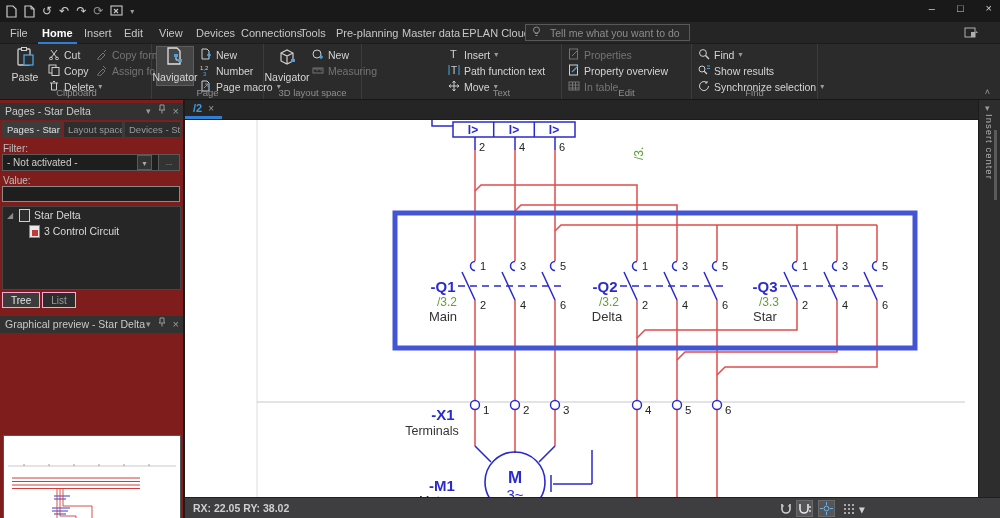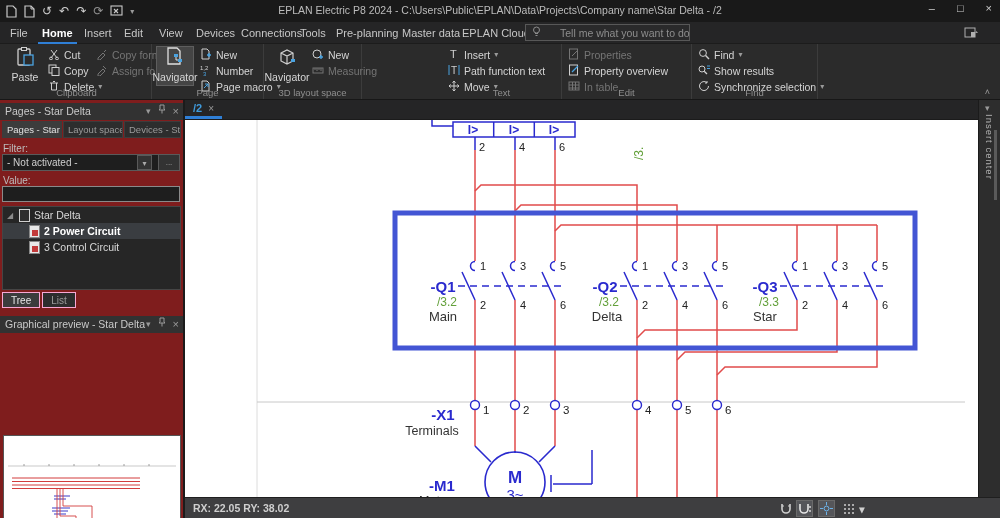--- a/index.html
+++ b/index.html
@@ -14,21 +14,21 @@
   .qat svg { display:block; }
   #title-text { left:0; right:0; top:4px; text-align:center; font-size:10.5px; color:#bcbcbc; }
   .winbtns { right:8px; top:2px; display:flex; gap:22px; font-size:11px; color:#cfcfcf; }
   .winbtns span { cursor:default; }
 
   
   #menubar { left:0; top:22px; width:1000px; height:22px; background:#252526; border-bottom:1px solid #1c1c1c; }
   .menuitem { position:absolute; top:0; height:22px; line-height:22px; font-size:11px; color:#c7c7c7; padding:0 4px; }
   .menuitem.active { color:#ffffff; font-weight:bold; border-bottom:2px solid #2f7fd6; }
   #searchbox { left:525px; top:2px; width:165px; height:17px; background:#2a2a2b; border:1px solid #585858;
-    display:flex; align-items:center; gap:19px; padding:0 6px; }
+    display:flex; align-items:center; gap:9px; padding:0 6px; }
   #searchbox .ph { font-size:10.5px; color:#8d8d8d; white-space:nowrap; }
   #menubar-right-icon { right:22px; top:3px; }
 
   
   #ribbon { left:0; top:44px; width:1000px; height:56px; background:#2b2b2b; border-bottom:1px solid #171717; }
   .rgroup { position:absolute; top:0; height:55px; border-right:1px solid #3c3c3c; }
   .rgroup .glabel { position:absolute; bottom:1px; left:0; right:0; text-align:center; font-size:9.5px; color:#8f8f8f; }
   .rbig { position:absolute; top:2px; width:38px; height:40px; display:flex; flex-direction:column; align-items:center;
     justify-content:flex-start; gap:2px; color:#d6d6d6; font-size:10.5px; border:1px solid transparent; }
   .rbig.pressed { background:#454545; border:1px solid #5e5e5e; }
@@ -103,21 +103,20 @@
       <span style="color:#d0d0d0;font-size:12px;">↷</span>
       <span style="color:#8f8f8f;font-size:12px;">⟳</span>
       <span>
           <svg width="13" height="12" viewBox="0 0 13 12">
             <rect x="1" y="1" width="11" height="9" fill="none" stroke="#c9c9c9" stroke-width="1.1"></rect>
             <path d="M4,4l4,4M8,4l-4,4" stroke="#c9c9c9" stroke-width="1.1"></path>
           </svg>
         </span>
       <span style="color:#9a9a9a;font-size:8px;">▾</span>
     </div>
-    <div id="title-text" class="abs">EPLAN Electric P8 2024 - C:\Users\Public\EPLAN\Data\Projects\Company name\Star Delta - /2</div>
     <div class="winbtns abs">
       <span>–</span>
       <span>□</span>
       <span>×</span>
     </div>
   </div>
 
   <div id="menubar" class="abs">
     <span class="menuitem" style="left:6px">File</span>
     <span class="menuitem active" style="left:38px">Home</span>
@@ -357,26 +356,20 @@
     <div class="combobtn" style="left:158px;top:54px;height:17px;width:22px">...</div>
 
     <div class="flabel" style="left:3px;top:75px">Value:</div>
     <div class="combo" style="left:2px;top:86px;width:178px;height:16px;border-color:#8a8a8a"></div>
 
     <div class="treebox" style="top:106px;height:84px">
       <div class="trow" style="padding-left:2px">
         <span class="exp">◢</span>
         <span class="picon" style="background:#2d2d2d;border-color:#cfcfcf"></span>
         <span>Star Delta</span>
-      </div>
-      <div class="trow sel" style="padding-left:26px">
-        <span class="picon">
-            <span class="mark" style="background:#c23a3a"></span>
-          </span>
-        <span>2 Power Circuit</span>
       </div>
       <div class="trow" style="padding-left:26px">
         <span class="picon">
             <span class="mark" style="background:#c23a3a"></span>
           </span>
         <span>3 Control Circuit</span>
       </div>
     </div>
 
     <div class="btabs" style="left:2px;top:192px">

